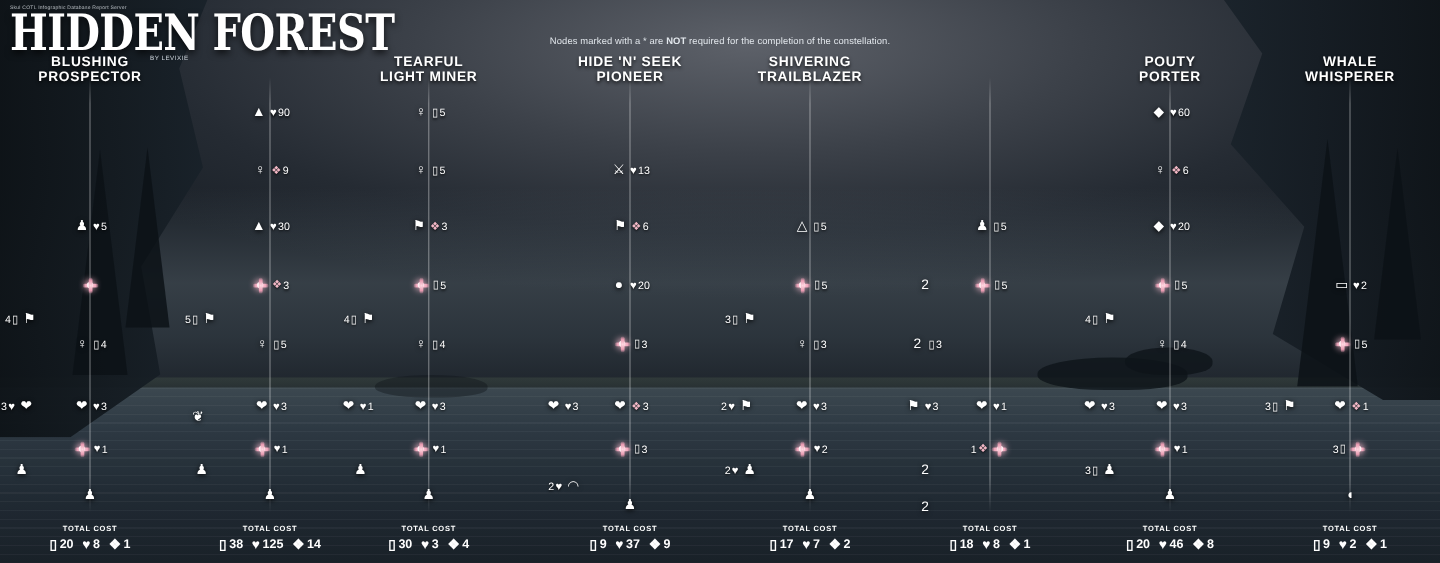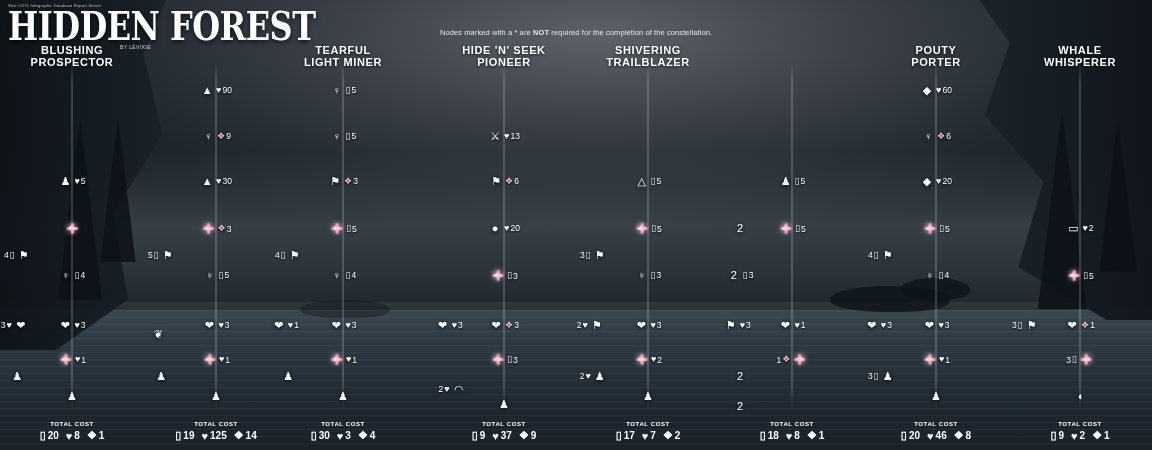--- a/index.html
+++ b/index.html
@@ -326,21 +326,21 @@
           <span class="glyph">♟</span>
         </div>
         <div class="node" style="left: 72px; top: 352px;">
           <span class="glyph">♟</span>
         </div>
         <div class="totals">
           <div class="t-label">TOTAL COST</div>
           <div class="t-row">
             <div class="t-item">
               <span class="ic hide">▯</span>
-              <span>19</span>
+              <span>38</span>
             </div>
             <div class="t-item">
               <span class="ic heart">♥</span>
               <span>125</span>
             </div>
             <div class="t-item">
               <span class="ic gem">❖</span>
               <span>14</span>
             </div>
           </div>

